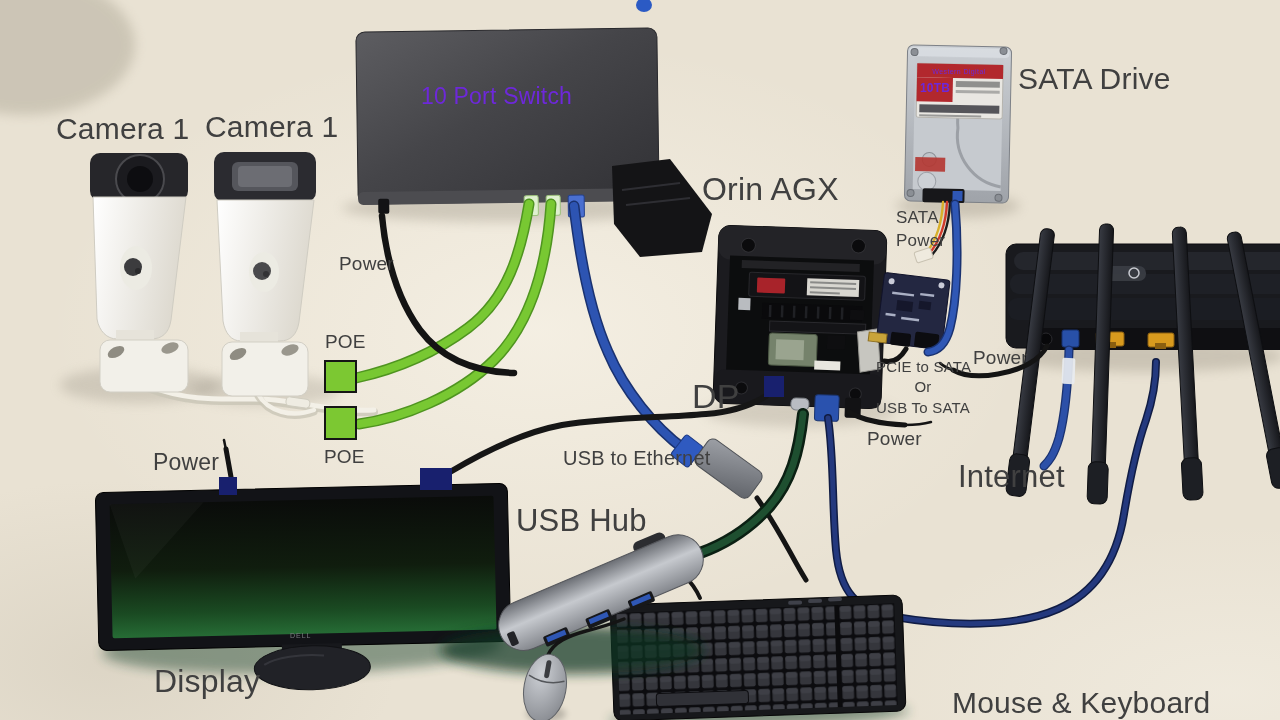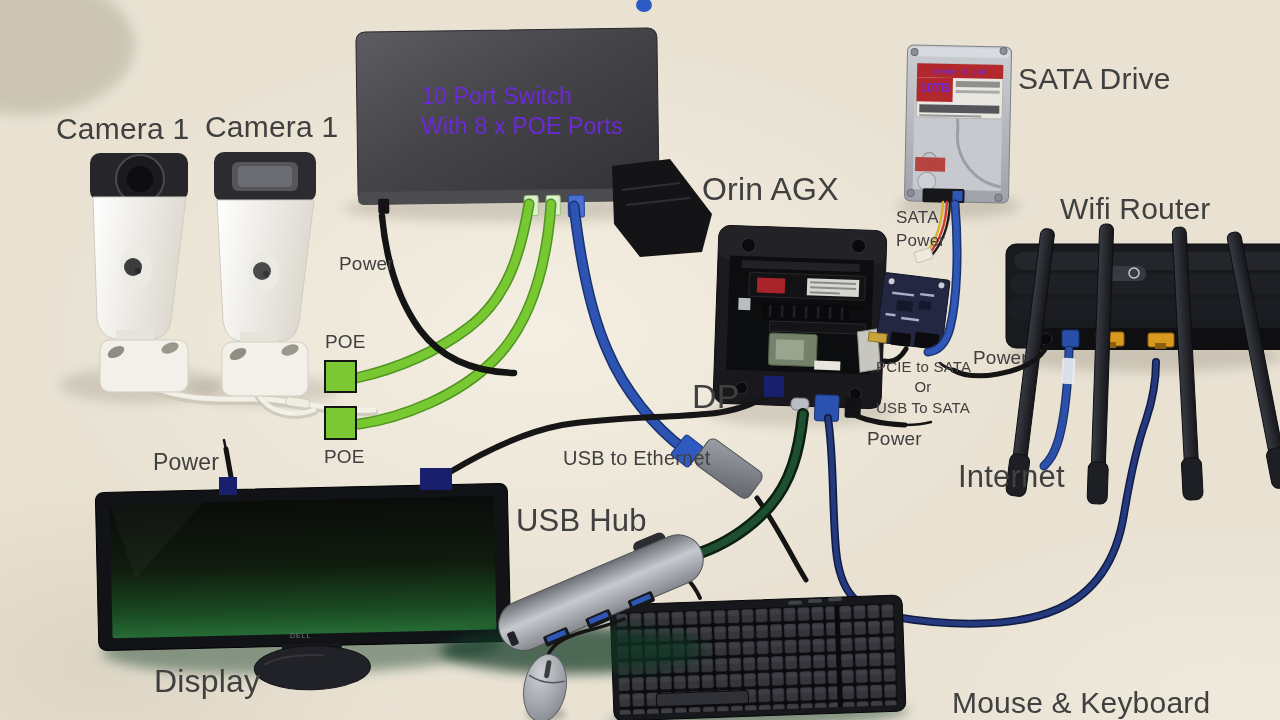--- a/index.html
+++ b/index.html
@@ -356,38 +356,36 @@
 <div class="marker poe" style="left:324px;top:406px;width:33px;height:34px;"></div>
 <div class="marker navy" style="left:219px;top:477px;width:18px;height:18px;"></div>
 <div class="marker navy" style="left:420px;top:468px;width:32px;height:22px;"></div>
 <div class="marker navy" style="left:764px;top:376px;width:20px;height:21px;"></div>
 
 <div class="lbl" style="left:56px;top:112px;font-size:30px;">Camera 1</div>
 <div class="lbl" style="left:205px;top:110px;font-size:30px;">Camera 1</div>
 
 <div class="lbl white" style="left:421px;top:82px;font-size:23px;line-height:1.3;">
   <span class="ln">10 Port Switch</span>
-  <span class="ln">With 8 x POE Ports</span>
 </div>
 
 <div class="lbl" style="left:339px;top:253px;font-size:19px;">Power</div>
 <div class="lbl" style="left:325px;top:331px;font-size:19px;">POE</div>
 <div class="lbl" style="left:324px;top:446px;font-size:19px;">POE</div>
 
 <div class="lbl" style="left:1018px;top:62px;font-size:30px;">SATA Drive</div>
 
 <div class="lbl" style="left:896px;top:207px;font-size:17px;line-height:1.35;">
   <span class="ln">SATA</span>
   <span class="ln">Power</span>
 </div>
 
 <div class="lbl" style="left:702px;top:171px;font-size:32px;">Orin AGX</div>
 
 
-<div class="lbl" style="left:1060px;top:192px;font-size:30px;">Wifi Router</div>
 <div class="lbl" style="left:973px;top:347px;font-size:19px;">Power</div>
 
 <div class="lbl center" style="left:876px;top:357px;width:94px;font-size:15px;line-height:1.35;">
   <span class="ln">PCIE to SATA</span>
   <span class="ln">Or</span>
   <span class="ln">USB To SATA</span>
 </div>
 
 <div class="lbl" style="left:692px;top:377px;font-size:34px;">DP</div>
 <div class="lbl" style="left:867px;top:428px;font-size:19px;">Power</div>

